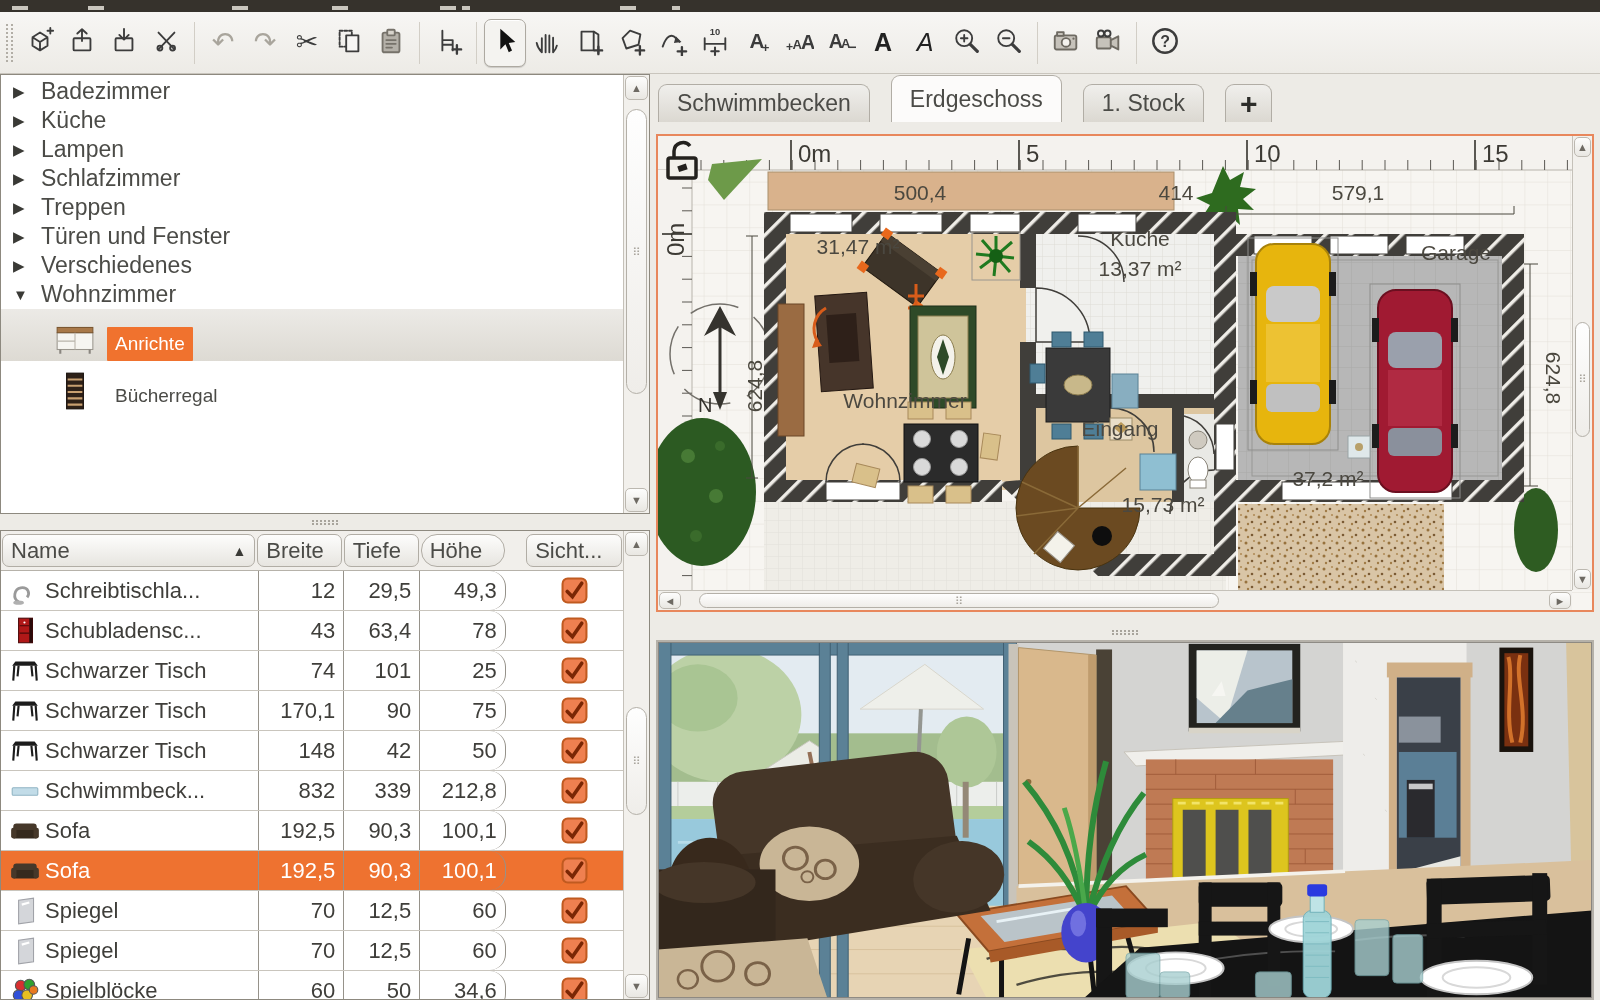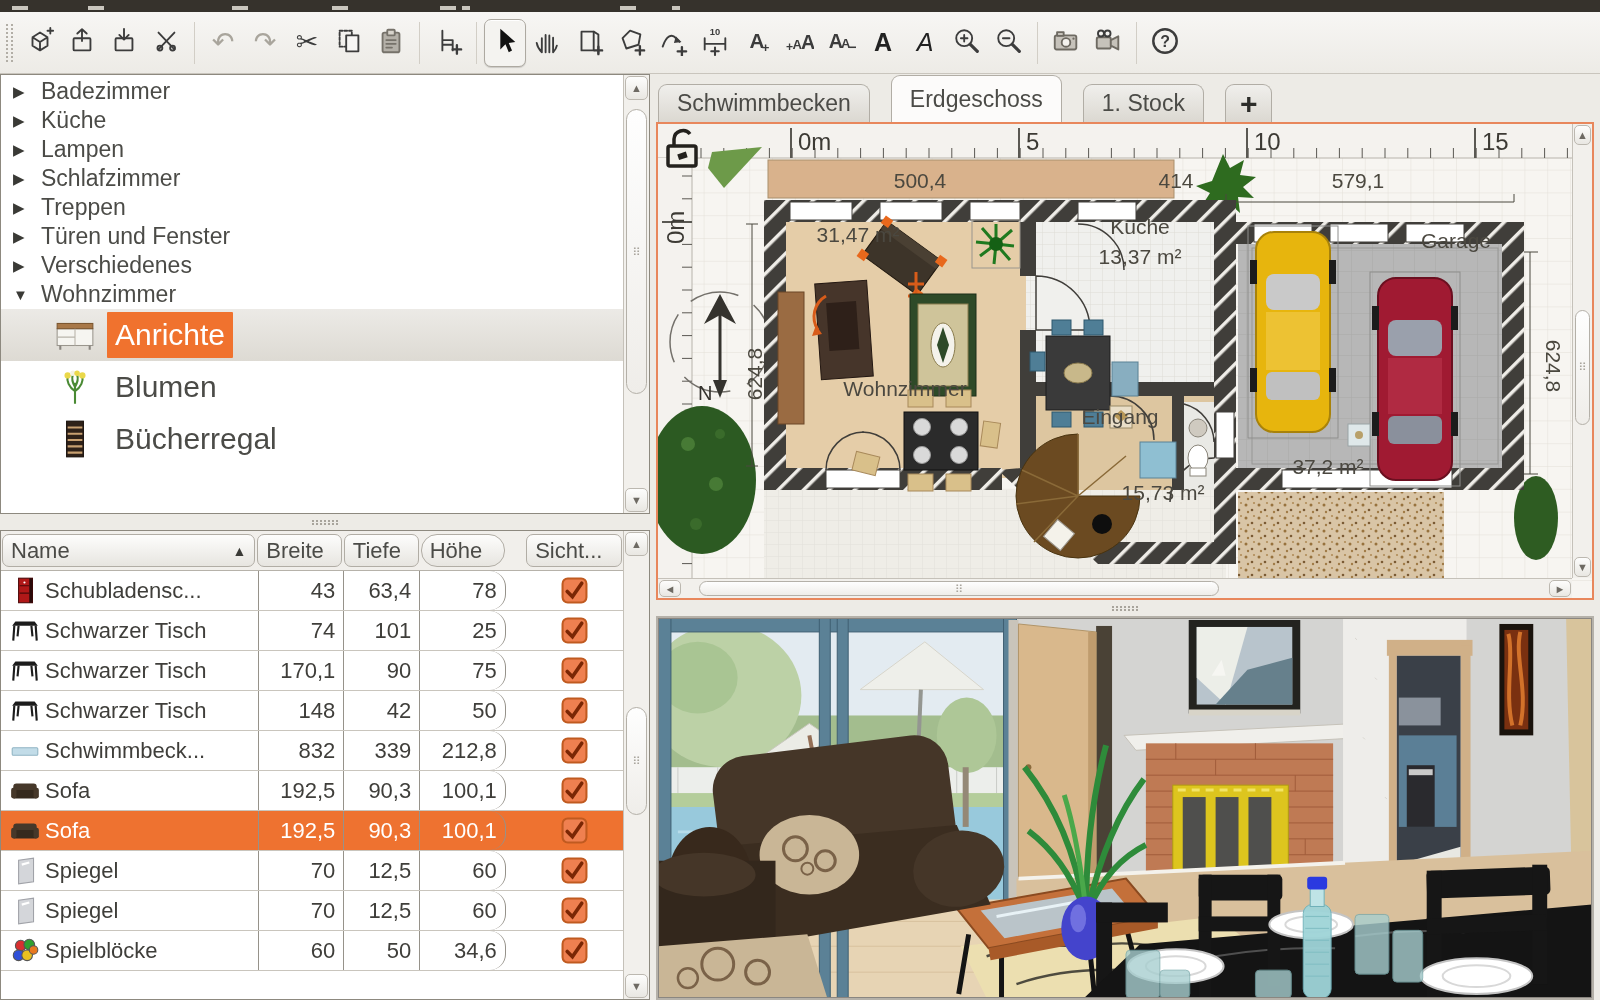--- a/index.html
+++ b/index.html
@@ -28,22 +28,22 @@
   .main{ display:flex; height:926px; }
   .left-col{ width:650px; flex:none; display:flex; flex-direction:column; background:#edebe6;}
   .right-col{ flex:1; display:flex; flex-direction:column; min-width:0;}
 
   
   .catalog{ height:440px; flex:none; border:1px solid #8d897f; background:#fff; display:flex; }
   .tree{ flex:1; overflow:hidden; padding-top:2px;}
   .tree-row{ height:29px; display:flex; align-items:center; padding-left:12px; gap:12px;
     font-size:23px; color:#4b4b47;}
   .tree-row .tri{ font-size:15px; color:#3a3a36; width:16px; flex:none;}
-  .tree-item{ height:52px; display:flex; align-items:center; padding-left:52px; gap:10px;
-    font-size:30px; color:#4b4b47;}
+  .tree-item{ height:52px; display:flex; align-items:flex-end; padding-left:52px; gap:10px;
+    font-size:19px; color:#4b4b47;}
   .tree-item.selected{ background:linear-gradient(#eceae6,#dddad3);}
   .tree-item .lbl{ padding:6px 8px; border-radius:1px;}
   .tree-item.selected .lbl{ background:#f0722e; color:#fff;}
   .ticn{ width:44px; height:44px; flex:none; display:flex; align-items:center; justify-content:center;}
 
   
   .vscroll{ width:26px; flex:none; background:#f2f0ec; border-left:1px solid #c5c1b9;
     display:flex; flex-direction:column; position:relative;}
   .sbtn{ height:24px; flex:none; margin:1px; border:1px solid #bcb8b0; border-radius:5px;
     background:linear-gradient(#fdfdfc,#e9e7e2); color:#6e6a63; font-size:11px;
@@ -80,21 +80,21 @@
 
   
   .tabsbar{ height:48px; flex:none; background:#edebe6; display:flex; align-items:flex-end; padding-left:8px; gap:21px;}
   .tab{ height:38px; padding:0 18px; display:flex; align-items:center; font-size:23px; color:#4b4b47;
     background:linear-gradient(#f0efec,#dbd8d1); border:1px solid #b1ada5; border-bottom:none;
     border-radius:9px 9px 0 0;}
   .tab.active{ height:47px; background:#fcfbfa; }
   .tab.addtab{ font-size:30px; font-weight:bold; padding:0 14px; color:#2d2d2a;}
 
   
-  .planwrap{ margin:0 6px; height:478px; flex:none; border:2px solid #e8875c; position:relative; background:#f7f5f1; }
+  .planwrap{ margin:12px 6px; height:478px; flex:none; border:2px solid #e8875c; position:relative; background:#f7f5f1; }
   .planwrap svg{ display:block;}
   .pvscroll{ position:absolute; top:0; right:0; bottom:20px; width:20px; background:#f2f0ec;
     border-left:1px solid #c5c1b9; display:flex; flex-direction:column;}
   .pvscroll .sbtn{ height:20px; width:auto;}
 
   
   .v3dwrap{ margin:0 6px; flex:1; border:2px solid #b5b1a9; background:#d4d4d2; position:relative; overflow:hidden;}
 
   text{ font-family:"Liberation Sans","DejaVu Sans",sans-serif; }
 </style>
@@ -315,32 +315,20 @@
           <div class="tree-item selected">
             <span class="ticn">
               <svg width="42" height="42" viewBox="0 0 40 40">
                 <rect x="3" y="14" width="34" height="16" fill="#f6f5f1" stroke="#9a968e"></rect>
                 <rect x="3" y="9" width="34" height="5" fill="#a87848" stroke="#7a5630"></rect>
                 <path d="M20 14 V30 M3 22 h17" stroke="#b8b4aa"></path>
                 <path d="M6 30 v4 M34 30 v4" stroke="#8a8680" stroke-width="2"></path>
               </svg>
             </span>
             <span class="lbl">Anrichte</span>
-          </div>
-          <div class="tree-item">
-            <span class="ticn">
-              <svg width="42" height="42" viewBox="0 0 40 40">
-                <path d="M20 36 V16 M20 24 C14 20 12 14 13 10 M20 24 C26 20 28 14 27 10 M20 20 C17 15 17 11 18 8 M20 20 C23 15 23 11 22 8" stroke="#4a8a34" fill="none" stroke-width="2"></path>
-                <circle cx="13" cy="9" r="3" fill="#ead84a"></circle>
-                <circle cx="27" cy="9" r="3" fill="#ead84a"></circle>
-                <circle cx="18" cy="7" r="2.6" fill="#f4f2e0"></circle>
-                <circle cx="22" cy="7" r="2.6" fill="#ead84a"></circle>
-              </svg>
-            </span>
-            <span class="lbl">Blumen</span>
           </div>
           <div class="tree-item">
             <span class="ticn">
               <svg width="42" height="42" viewBox="0 0 40 40">
                 <rect x="12" y="3" width="16" height="34" fill="#2e2118" stroke="#150d08"></rect>
                 <path d="M13 9 h14 M13 15 h14 M13 21 h14 M13 27 h14 M13 33 h14" stroke="#c8a070" stroke-width="2"></path>
               </svg>
             </span>
             <span class="lbl">Bücherregal</span>
           </div>
@@ -370,20 +358,40 @@
               <span>Tiefe</span>
             </div>
             <div class="hcell c-h">
               <span>Höhe</span>
             </div>
             <div class="hcell c-s">
               <span>Sicht...</span>
             </div>
           </div>
         <div id="tbody-slot">
+            <div class="trow">
+              <div class="tcell c-name">
+                <span class="ricn">
+                  <svg width="32" height="32" viewBox="0 0 30 30">
+                    <path d="M9 25 c-6 -3 -4 -12 2 -13 c7 -1 9 5 6 9" stroke="#9a9a9a" stroke-width="2.6" fill="none"></path>
+                    <ellipse cx="9" cy="26" rx="5" ry="2" fill="#b0b0b0"></ellipse>
+                  </svg>
+                </span>
+                <span>Schreibtischla...</span>
+              </div>
+              <div class="tcell num c-b">12</div>
+              <div class="tcell num c-t">29,5</div>
+              <div class="tcell num c-h">49,3</div>
+              <div class="tcell ck c-s">
+                <svg width="27" height="27" viewBox="0 0 26 26">
+                  <rect x="1.5" y="1.5" width="23" height="23" rx="5" fill="#ef8050" stroke="#c05a20" stroke-width="2"></rect>
+                  <path d="M6 14 l5 5 L20 6" stroke="#7a2604" stroke-width="3.5" fill="none" stroke-linecap="round"></path>
+                </svg>
+              </div>
+            </div>
             <div class="trow">
               <div class="tcell c-name">
                 <span class="ricn">
                   <svg width="32" height="32" viewBox="0 0 30 30">
                     <rect x="9" y="3" width="13" height="23" fill="#b01818" stroke="#4a0808"></rect>
                     <rect x="19" y="3" width="3" height="23" fill="#2a0a0a"></rect>
                     <path d="M10 10 h9 M10 17 h9" stroke="#4a0808"></path>
                     <circle cx="14.5" cy="7" r="1" fill="#fff"></circle>
                   </svg>
                 </span>

